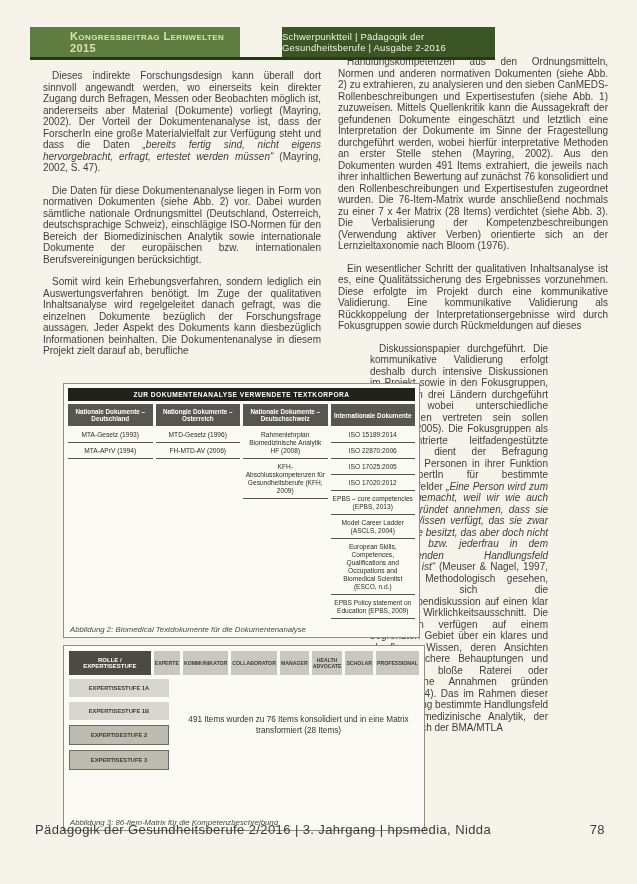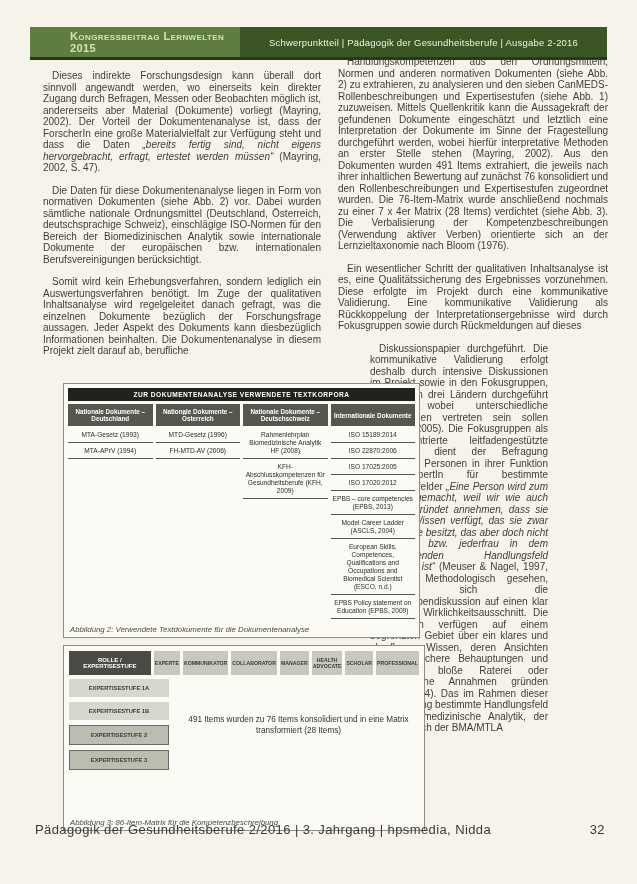--- a/index.html
+++ b/index.html
@@ -9,28 +9,28 @@
     --cell-line:#55544d; --corner-bg:#4b4a44; --role-bg:#c9c8c0; --lvl-bg:#d7d6cf;
     --lvl-dark-bg:#bdbcb0; --caption:#4a4a45;
   }
   *{margin:0;padding:0;box-sizing:border-box;}
   html,body{width:637px;}
   body{
     width:637px;height:884px;position:relative;background:var(--page-bg);
     font-family:"Liberation Sans",sans-serif;color:var(--body-text);overflow:hidden;
   }
   
-  .bar{position:absolute;left:30px;top:27px;width:577px;height:33px;display:flex;
+  .bar{position:absolute;left:30px;top:27px;width:465px;height:33px;display:flex;
        border-bottom:3px solid var(--bar-edge);}
   .bar-left{width:210px;background:var(--bar-left);display:flex;align-items:center;
        padding-left:40px;}
   .bar-left span{font-variant:small-caps;font-weight:bold;font-size:11px;
        letter-spacing:.4px;color:var(--bar-left-text);}
   .bar-right{flex:1;background:var(--bar-right);display:flex;align-items:center;
-       justify-content:center;}
+       justify-content:center;margin-left:42px;}
   .bar-right span{font-size:9.5px;color:var(--bar-right-text);letter-spacing:.2px;}
   
   .colL{position:absolute;left:35px;top:70px;width:286px;}
   .colR{position:absolute;left:330px;top:56px;width:278px;}
   .colL p,.colR p{font-size:10px;line-height:11.5px;text-align:justify;
        text-indent:9px;margin-bottom:11px;margin-left:8px;}
   .colR .narrow{margin-left:40px;width:178px;}
   .it{font-style:italic;}
   
   .fig2{position:absolute;left:63px;top:383px;width:357px;height:255px;
@@ -115,21 +115,21 @@
         <div class="f2cell">ISO 15189:2014</div>
         <div class="f2cell">ISO 22870:2006</div>
         <div class="f2cell">ISO 17025:2005</div>
         <div class="f2cell">ISO 17020:2012</div>
         <div class="f2cell">EPBS – core competencies (EPBS, 2013)</div>
         <div class="f2cell">Model Career Ladder (ASCLS, 2004)</div>
         <div class="f2cell">European Skills, Competences, Qualifications and Occupations and Biomedical Scientist (ESCO, n.d.)</div>
         <div class="f2cell">EPBS Policy statement on Education (EPBS, 2009)</div>
       </div>
     </div>
-  <div class="figcap">Abbildung 2: Verwendete Textdokumente für die Dokumentenanalyse</div>
+  <div class="figcap">Abbildung 2: Biomedical Textdokumente für die Dokumentenanalyse</div>
 </div>
 
 <div class="fig3">
   <div class="f3top">
     <div class="corner">Rolle / Expertisestufe</div>
     <div class="roles">
         <div class="role">Experte</div>
         <div class="role">Kommunikator</div>
         <div class="role">Collaborator</div>
         <div class="role">Manager</div>
@@ -147,14 +147,14 @@
       </div>
     <div class="f3body">
       <div>491 Items wurden zu 76 Items konsolidiert und in eine Matrix transformiert (28 Items)</div>
     </div>
   </div>
   <div class="figcap">Abbildung 3: 86-Item-Matrix für die Kompetenzbeschreibung</div>
 </div>
 
 <div class="footer">
   <span>Pädagogik der Gesundheitsberufe 2/2016  |  3. Jahrgang  |  hpsmedia, Nidda</span>
-  <span>32</span>
+  <span>78</span>
 </div>
 
 </body></html>

